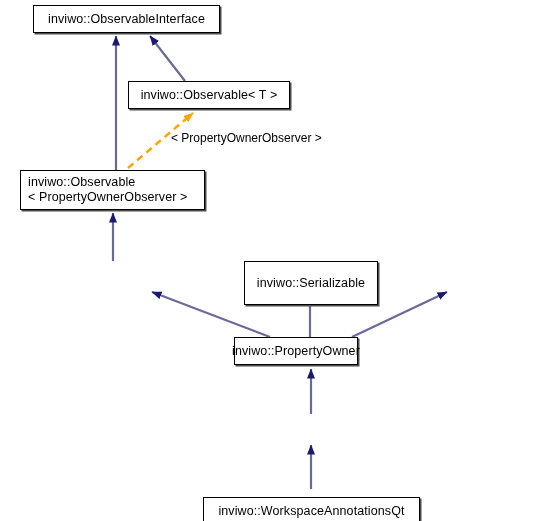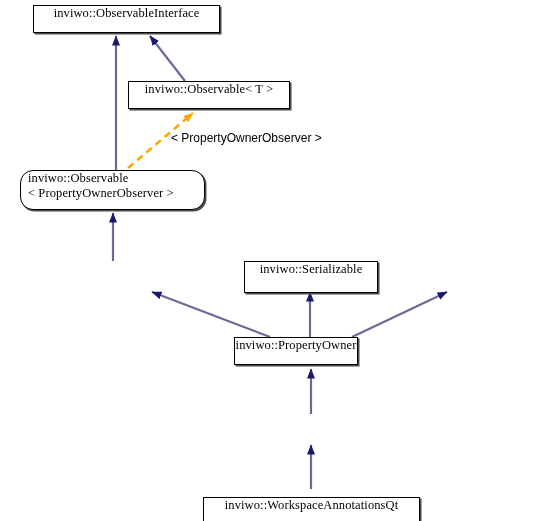--- a/index.html
+++ b/index.html
@@ -23,35 +23,34 @@
     height: 521px;
   }
   .node {
     position: absolute;
     box-sizing: border-box;
     background: #ffffff;
     border: 1px solid #000000;
     box-shadow: 1.5px 1.5px 0 0 #4d4d4d;
     display: flex;
     flex-direction: column;
+    justify-content: center;
     align-items: center;
     z-index: 3;
-    font-family: Liberation Serif, serif;
   }
   .node .label {
     font-size: 12.5px;
     line-height: 15px;
     color: #000000;
     white-space: nowrap;
     letter-spacing: 0.1px;
   }
   .node.two-line {
     align-items: flex-start;
     padding-left: 7px;
-    border-radius: 13px;
   }
   .node.highlight {
     background: #bfbfbf;
   }
   .edge-label {
     position: absolute;
     font-size: 12px;
     color: #000000;
     white-space: nowrap;
     z-index: 2;
@@ -98,21 +97,21 @@
   <div class="node" style="left:128px; top:81px; width:162px; height:28px;">
     <span class="label">inviwo::Observable&lt; T &gt;</span>
   </div>
 
   <div class="node two-line" style="left:20px; top:170px; width:185px; height:40px;">
     <span class="label">inviwo::Observable</span>
     <span class="label">&lt; PropertyOwnerObserver &gt;</span>
   </div>
 
 
-  <div class="node" style="left:244px; top:261px; width:134px; height:32px;">
+  <div class="node" style="left:244px; top:261px; width:134px; height:44px;">
     <span class="label">inviwo::Serializable</span>
   </div>
 
 
   <div class="node" style="left:234px; top:337px; width:124px; height:28px;">
     <span class="label">inviwo::PropertyOwner</span>
   </div>
 
 
   <div class="node" style="left:203px; top:489px; width:217px; height:28px;margin-top:8px;">

